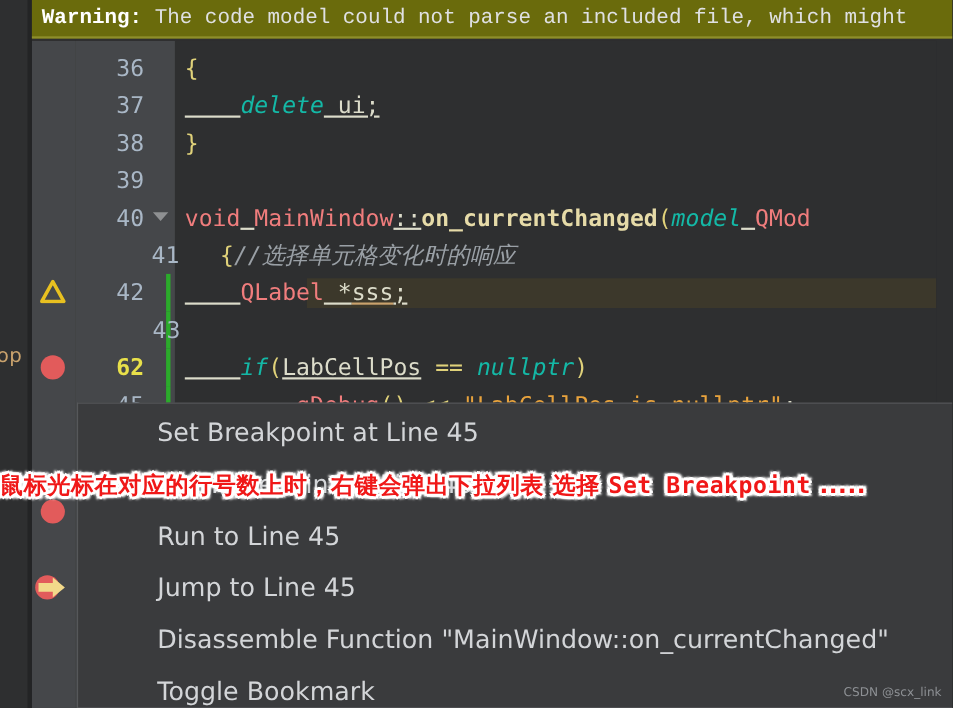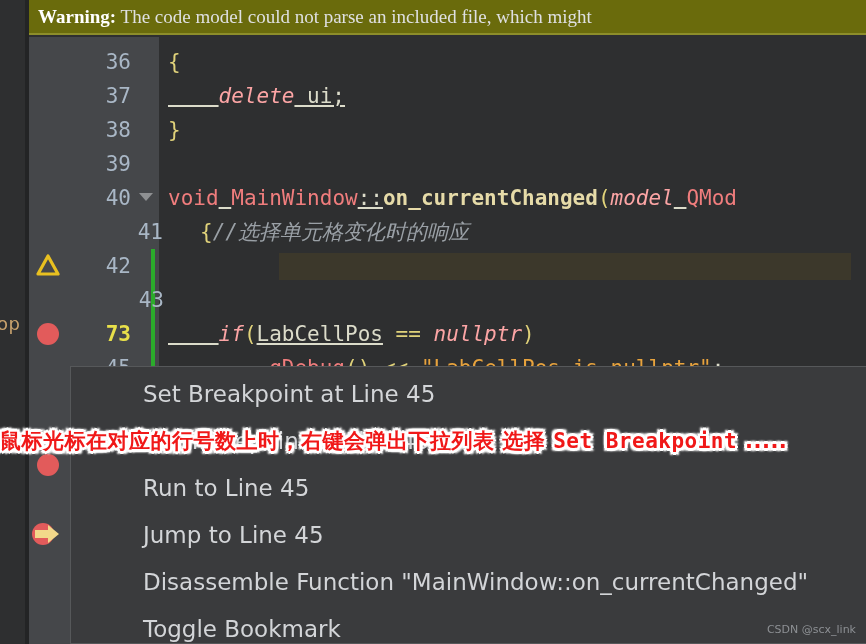--- a/index.html
+++ b/index.html
@@ -54,21 +54,21 @@
     height: 35px;
     background: #6a6b0c;
     border-bottom: 2px solid #8d8e2a;
     box-sizing: border-box;
     overflow: hidden;
     z-index: 5;
   }
   .warning-text {
     position: absolute;
     left: 9px; top: 4px;
-    font-family: Liberation Serif, serif;
+    font-family: Liberation Mono, monospace;
     font-size: 19px;
     line-height: 25px;
     color: #dfe0e2;
     white-space: nowrap;
   }
   .warning-text b {
     color: #ffffff;
     font-weight: bold;
   }
 
@@ -147,21 +147,21 @@
     font-family: "DejaVu Sans Mono", monospace;
     font-size: 21px;
     line-height: 34px;
     white-space: pre;
     color: #dcdcca;
   }
 
   
   .t-plain   { color: #dcdcca; text-decoration: underline; }
   .t-brace   { color: #e0d27a; }
-  .t-key     { color: #fca5a5; font-style: italic; }
+  .t-key     { color: #14b8a6; font-style: italic; }
   .t-type    { color: #f07d7d; }
   .t-func    { color: #e6dba8; font-weight: bold; }
   .t-comment { color: #9aa0a6; font-style: italic; }
   .t-string  { color: #e8a33d; }
   .t-op      { color: #e0d27a; }
   .t-var     { color: #dcdcca; text-decoration: underline; text-decoration-color:#c9a26d; }
   .t-call    { color: #f07d7d; }
 
   
   .occurrence-band {
@@ -289,29 +289,30 @@
           <div class="codeline" style="left: 139px;"><span class="t-type">void</span><span class="t-plain"> </span><span class="t-type">MainWindow</span><span class="t-plain">::</span><span class="t-func">on_currentChanged</span><span class="t-op">(</span><span class="t-key">model</span><span class="t-plain"> </span><span class="t-type">QMod</span></div>
         </div>
         <div class="row" style="top: 178px; margin-left: 32px;">
           <div class="lineno" style="left: 40px; width: 62px; right: auto;">41</div>
           <div class="codeline" style="left: 139px;"><span class="t-brace">{</span><span class="t-comment">//选择单元格变化时的响应</span></div>
         </div>
         <div class="change-bar" style="top: 212px; height: 34px;"></div>
         <div class="occurrence-band" style="left: 250px; width: 587px; top: 216px;"></div>
         <div class="row" style="top: 212px;">
           <div class="lineno" style="left: 40px; width: 62px; right: auto;">42</div>
+          <div class="codeline" style="left: 139px;"><span class="t-plain">    </span><span class="t-type">QLabel</span><span class="t-plain"> *</span><span class="t-var">sss</span><span class="t-plain">;</span></div>
         </div>
         <div class="change-bar" style="top: 246px; height: 34px;"></div>
         <div class="row" style="top: 246px; margin-left: 33px;">
           <div class="lineno" style="left: 40px; width: 62px; right: auto;">43</div>
           <div class="codeline" style="left: 139px;"></div>
         </div>
         <div class="change-bar" style="top: 280px; height: 34px;"></div>
         <div class="row" style="top: 280px;">
-          <div class="lineno current" style="left: 40px; width: 62px; right: auto;">73</div>
+          <div class="lineno current" style="left: 40px; width: 62px; right: auto;">62</div>
           <div class="codeline" style="left: 139px;"><span class="t-plain">    </span><span class="t-key">if</span><span class="t-op">(</span><span class="t-plain">LabCellPos</span><span class="t-op"> == </span><span class="t-key">nullptr</span><span class="t-op">)</span></div>
         </div>
         <div class="change-bar" style="top: 314px; height: 34px;"></div>
         <div class="row" style="top: 314px;">
           <div class="lineno" style="left: 40px; width: 62px; right: auto;">45</div>
           <div class="codeline" style="left: 139px;"><span class="t-plain">        </span><span class="t-call">qDebug</span><span class="t-op">()</span><span class="t-plain"> </span><span class="t-op">&lt;&lt;</span><span class="t-plain"> </span><span class="t-string">"LabCellPos is nullptr"</span><span class="t-plain">;</span></div>
         </div>
       </div>
     <div id="markers-host">
         <div class="warning-tri" style="left: 7px; top: 217px;"><svg viewBox="0 0 24 22" width="24" height="22">

